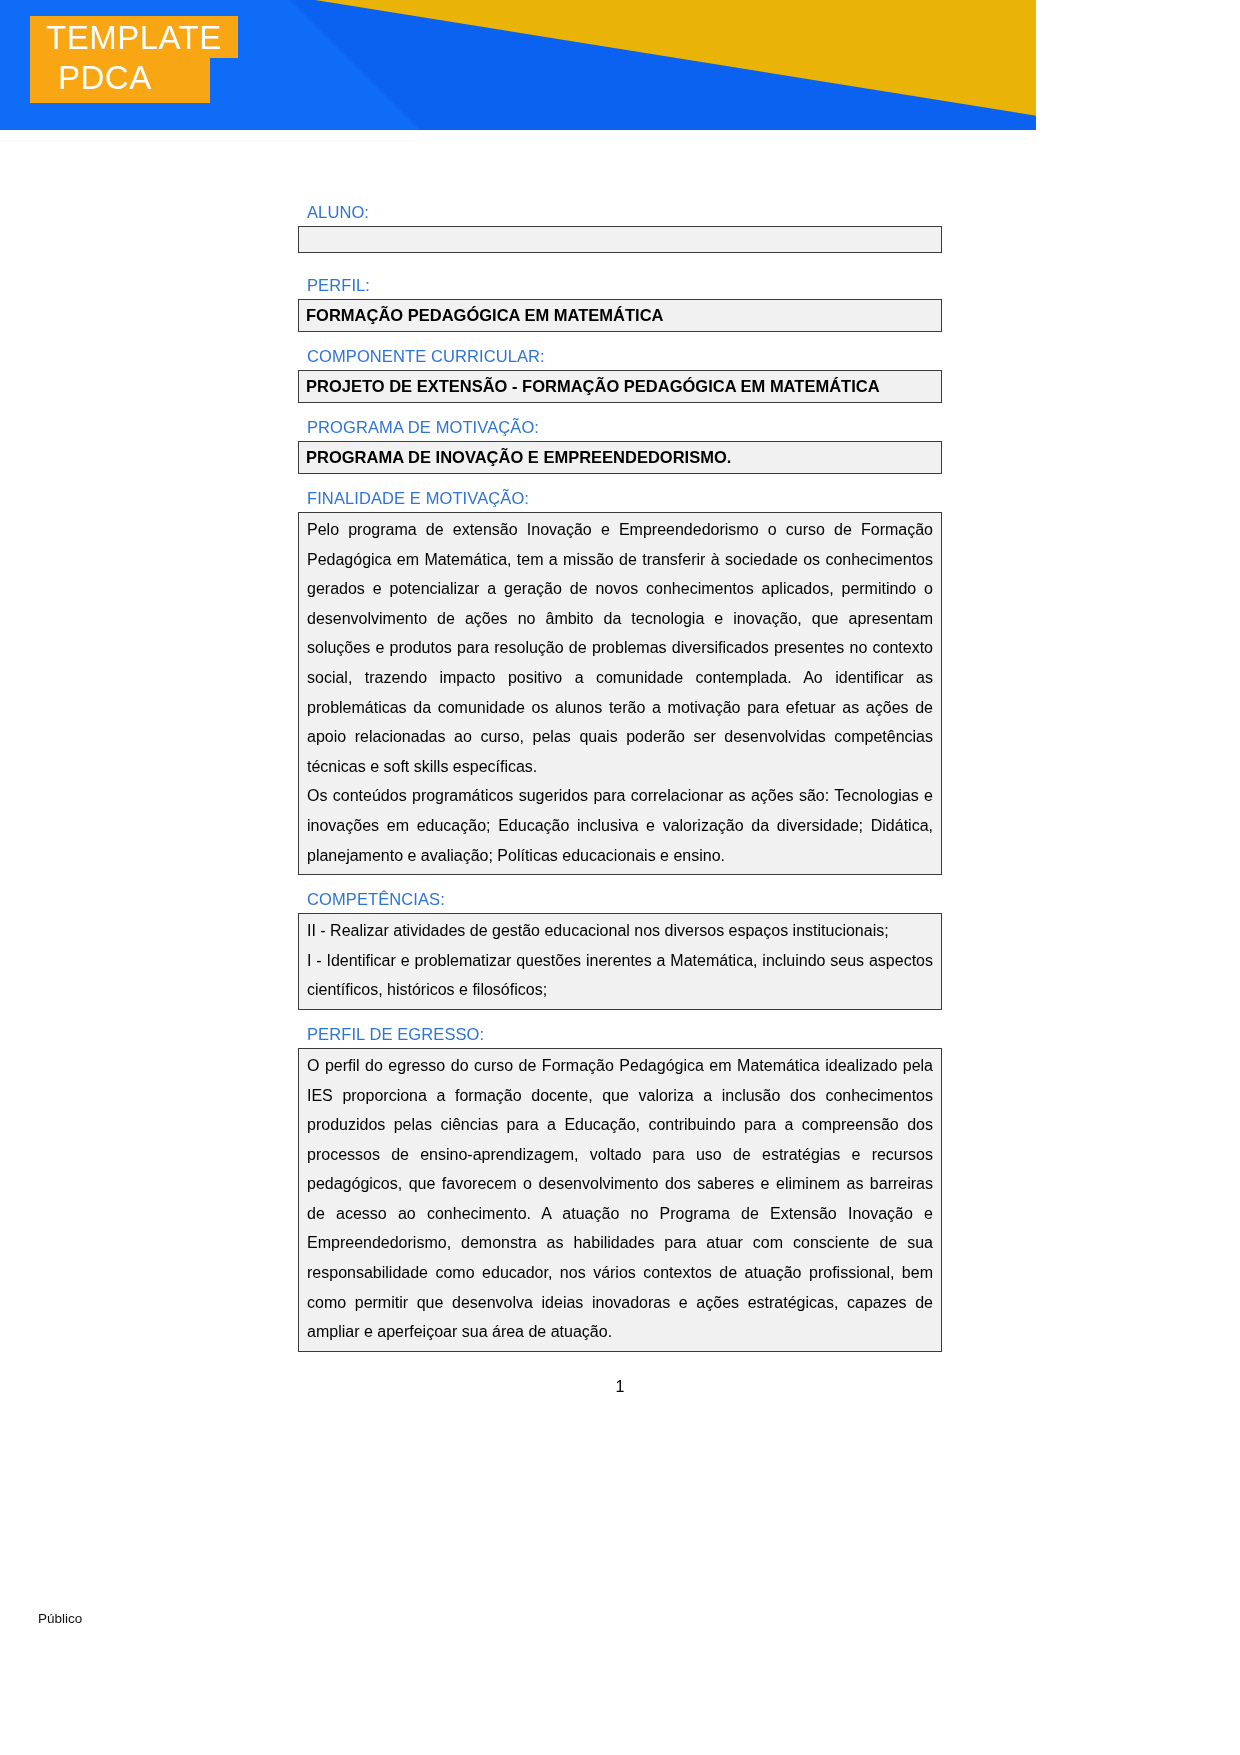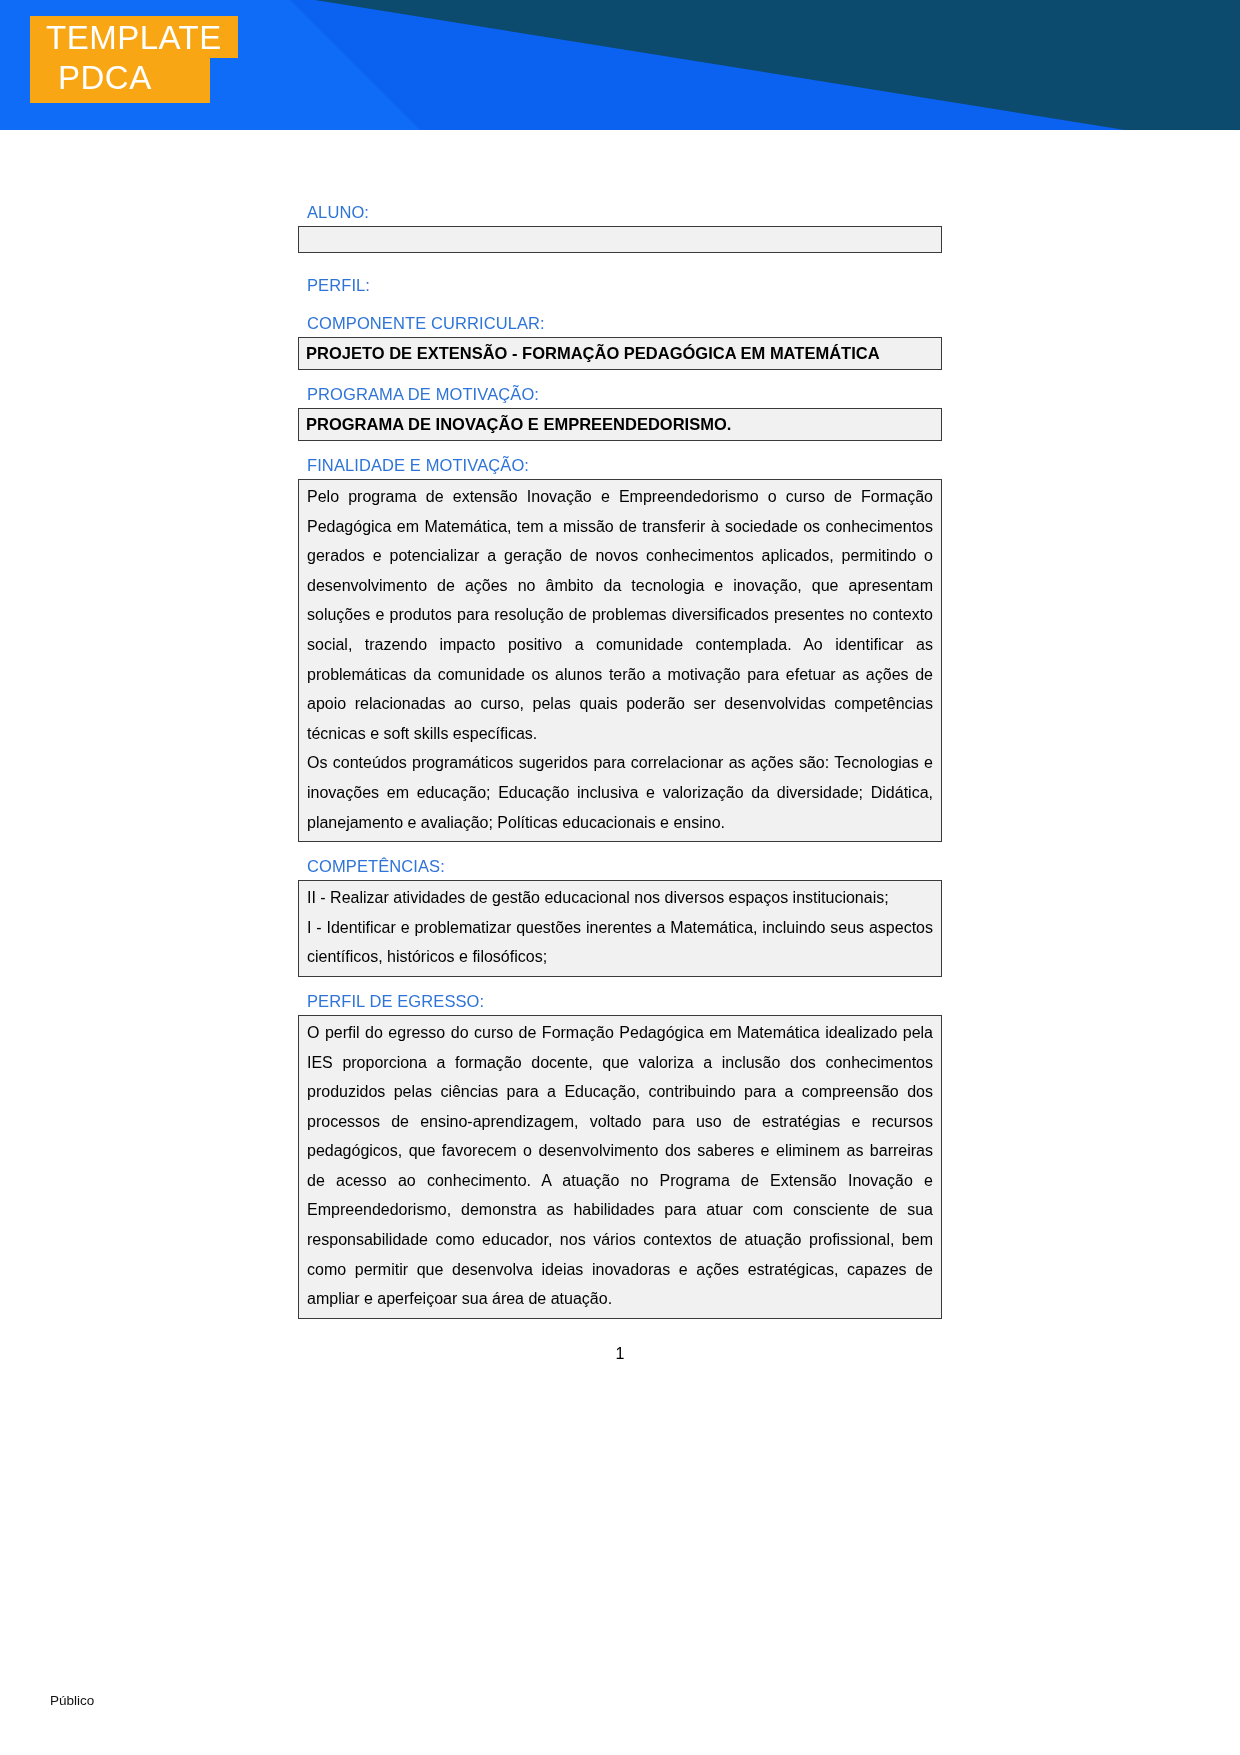--- a/index.html
+++ b/index.html
@@ -13,23 +13,23 @@
     height: 1755px;
     font-family: "Liberation Sans", sans-serif;
     color: #000000;
     position: relative;
     overflow: hidden;
   }
 
   
   .banner {
     position: relative;
-    width: 1240px;
+    width: 1036px;
     height: 130px;
-    background: #0c4a6e;
+    background: #eab308;
     overflow: hidden;
   }
   .banner-light {
     position: absolute;
     left: 0;
     top: 0;
     width: 1240px;
     height: 130px;
     background: #0b62f0;
     clip-path: polygon(0 0, 315px 0, 1125px 130px, 0 130px);
@@ -125,25 +125,24 @@
     text-align: center;
     font-size: 16px;
     line-height: 22px;
     margin-top: 24px;
     color: #000;
   }
 
   .footer-note {
     position: absolute;
     left: 38px;
-    top: 1692px;
+    top: 1610px;
     font-size: 13.5px;
     color: #111;
     line-height: 18px;
-    margin-left: 12px;
   }
 </style>
 </head>
 <body>
 
 <div class="banner">
   <div class="banner-light"></div>
   <div class="banner-lighter"></div>
   <div class="banner-tag-wrap">
     <span class="tag-row">
@@ -162,20 +161,23 @@
       <div class="field-label">ALUNO:</div>
       <div class="field-box empty">
         <div class="field-value"></div>
       </div>
     </div>
 
     <div class="spacer-sm"></div>
 
     <div>
       <div class="field-label">PERFIL:</div>
+      <div class="field-box">
+        <div class="field-value">FORMAÇÃO PEDAGÓGICA EM MATEMÁTICA</div>
+      </div>
     </div>
 
     <div class="spacer-xs"></div>
 
     <div>
       <div class="field-label">COMPONENTE CURRICULAR:</div>
       <div class="field-box">
         <div class="field-value">PROJETO DE EXTENSÃO - FORMAÇÃO PEDAGÓGICA EM MATEMÁTICA</div>
       </div>
     </div>

